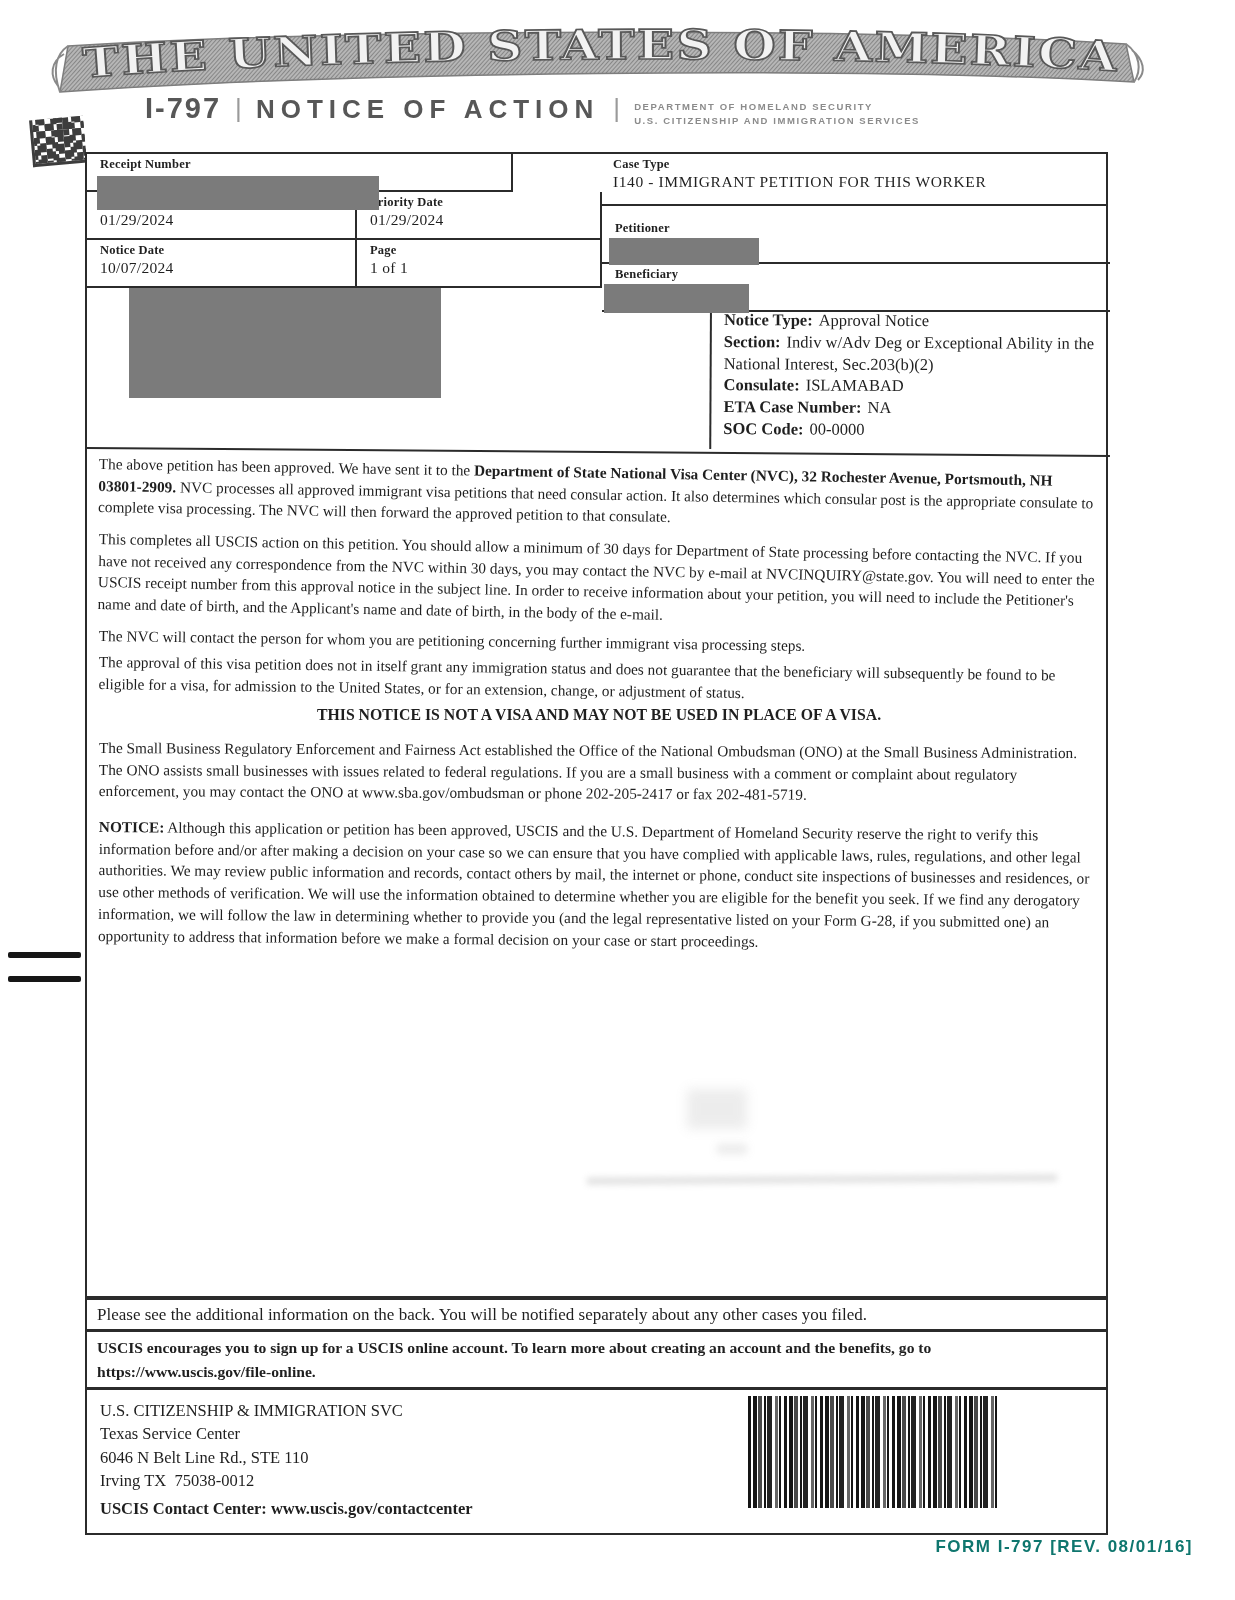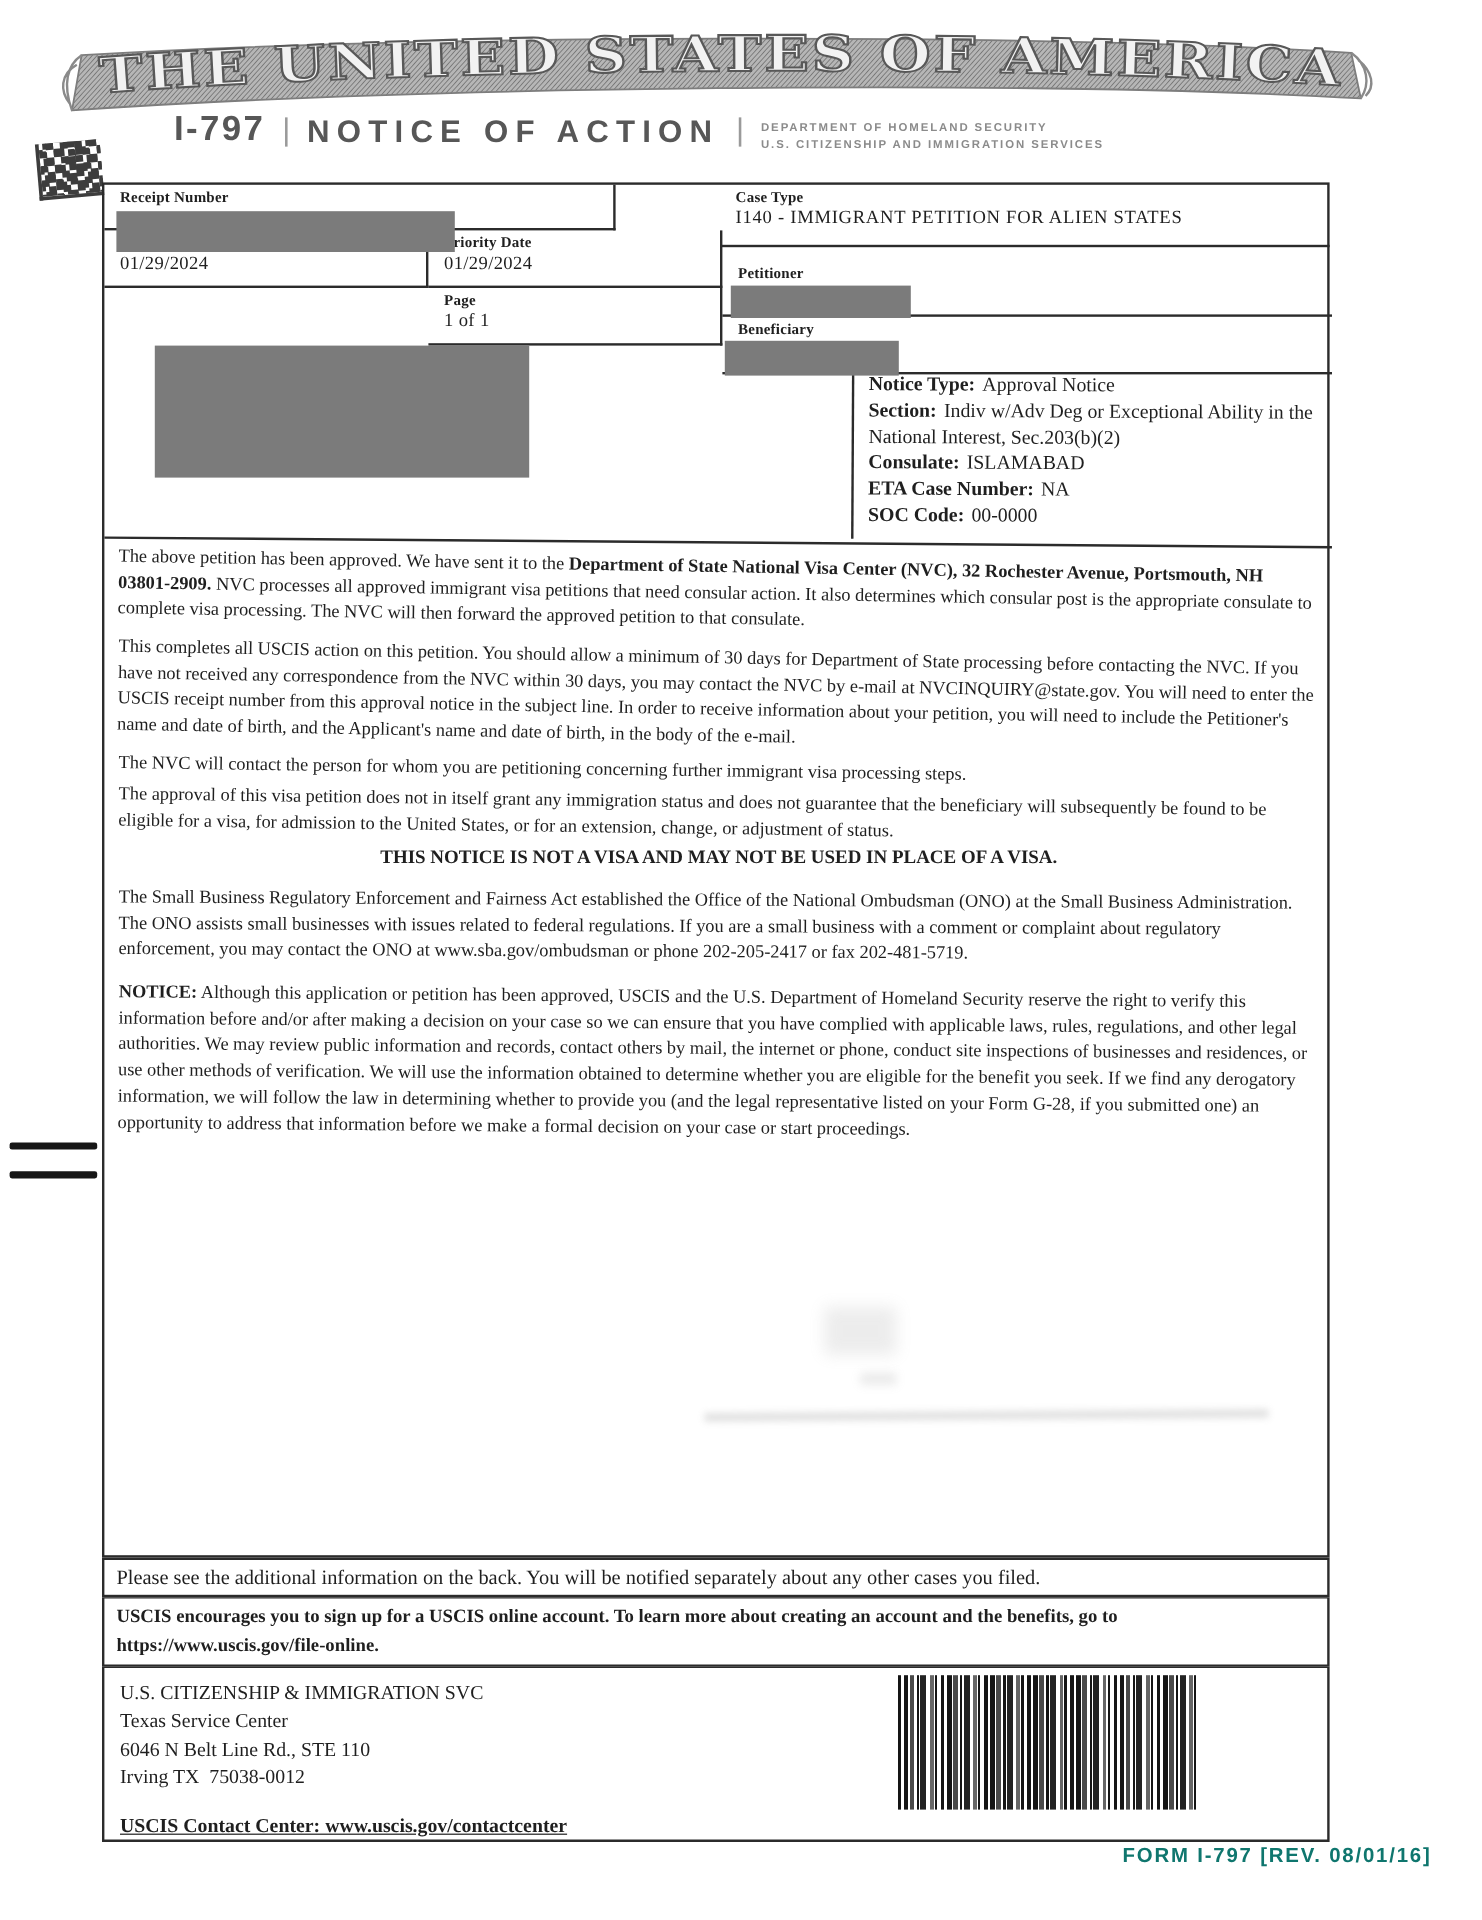--- a/index.html
+++ b/index.html
@@ -56,21 +56,21 @@
   .regmark { left:8px; width:73px; height:6px; background:#161616; border-radius:2px; }
   #regmark-1 { top:952px; } #regmark-2 { top:976px; }
 
   
   #footer-row-1 { left:85px; top:1298px; width:1023px; height:33px; border:2px solid #2b2b2b;
                   font-size:17px; padding:5px 0 0 10px; }
   #footer-row-2 { left:85px; top:1331px; width:1023px; height:58px; border:2px solid #2b2b2b; border-top-width:1px;
                   font-size:15.6px; font-weight:bold; padding:4px 0 0 10px; line-height:1.55; }
   #address-box  { left:85px; top:1389px; width:1023px; height:146px; border:2px solid #2b2b2b; border-top-width:1px;
                   font-size:16.5px; padding:9px 0 0 13px; line-height:1.42; }
-  #address-box .contact { font-weight:bold; margin-top:17px;text-decoration:underline; }
+  #address-box .contact { font-weight:bold; margin-top:4px; }
   .prews { white-space:pre-wrap; }
 
   #barcode-1d { left:748px; top:1396px; width:252px; height:112px;
     background:repeating-linear-gradient(90deg,
       #151515 0 3px, #fff 3px 5px, #151515 5px 9px, #fff 9px 10px,
       #4a4a4a 10px 14px, #fff 14px 16px, #151515 16px 18px, #fff 18px 19px,
       #222 19px 24px, #fff 24px 27px, #666 27px 30px, #fff 30px 31px,
       #151515 31px 33px, #fff 33px 36px); }
 
   #form-footer { right:42px; top:1537px; font-family:"Liberation Sans", sans-serif;
@@ -118,28 +118,32 @@
   <div class="redact" style="left:10px;top:22px;width:282px;height:34px;"></div>
 
   <div class="cell bb br" style="left:0;top:38px;width:270px;height:48px;">
     <div class="lbl">Received Date</div>
     <div class="val">01/29/2024</div>
   </div>
   <div class="cell bb br" style="left:270px;top:38px;width:245px;height:48px;">
     <div class="lbl">Priority Date</div>
     <div class="val">01/29/2024</div>
   </div>
+  <div class="cell bb br" style="left:0;top:86px;width:270px;height:48px;">
+    <div class="lbl">Notice Date</div>
+    <div class="val">10/07/2024</div>
+  </div>
   <div class="cell bb br" style="left:270px;top:86px;width:245px;height:48px;">
     <div class="lbl">Page</div>
     <div class="val">1 of 1</div>
   </div>
 
   <div class="cell bb" style="left:513px;top:0;width:508px;height:52px;">
     <div class="lbl">Case Type</div>
-    <div class="val" style="letter-spacing:.6px;">I140 - IMMIGRANT PETITION FOR ALIEN STATES</div>
+    <div class="val" style="letter-spacing:.6px;">I140 - IMMIGRANT PETITION FOR THIS WORKER</div>
   </div>
   <div class="cell bb" style="left:515px;top:64px;width:508px;height:46px;">
     <div class="lbl">Petitioner</div>
   </div>
   <div class="redact" style="left:522px;top:84px;width:150px;height:27px;"></div>
   <div class="cell bb" style="left:515px;top:110px;width:508px;height:48px;">
     <div class="lbl">Beneficiary</div>
   </div>
   <div class="redact" style="left:517px;top:130px;width:145px;height:29px;"></div>
 

